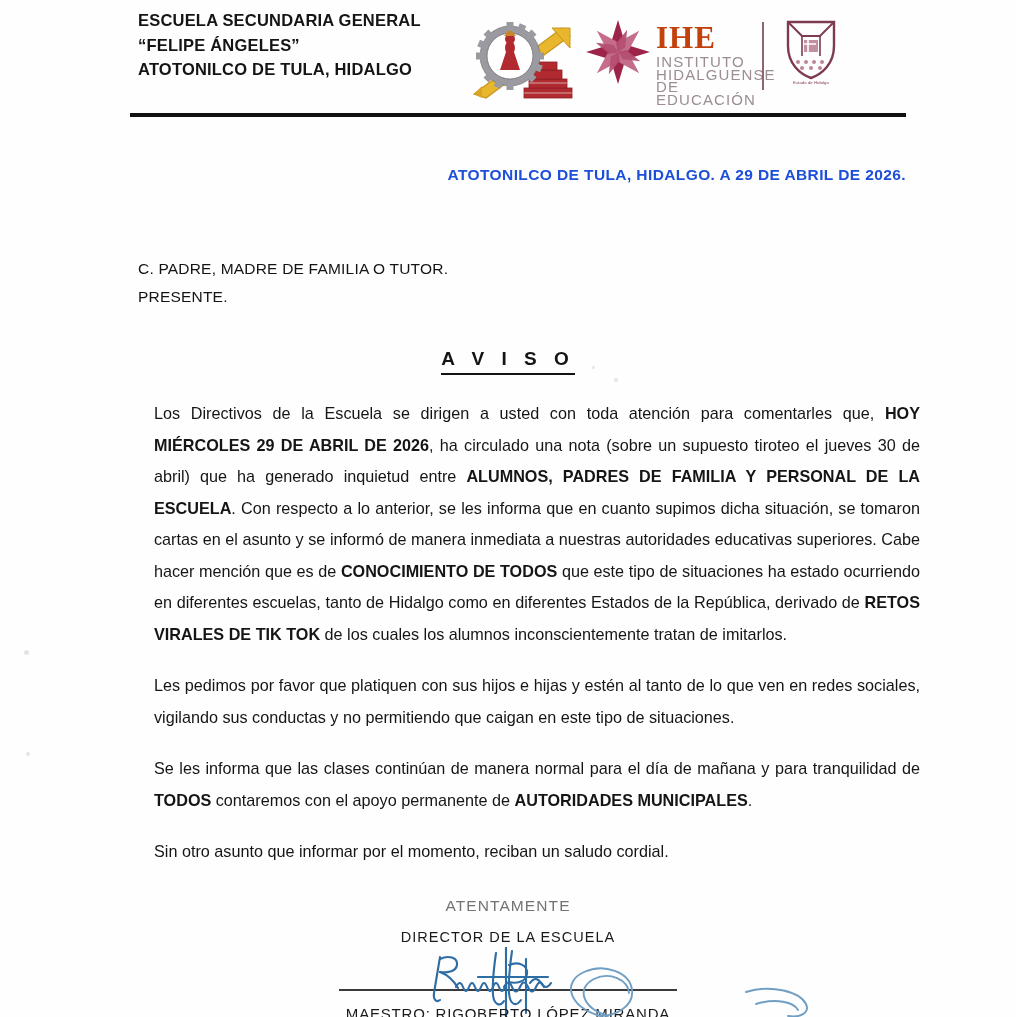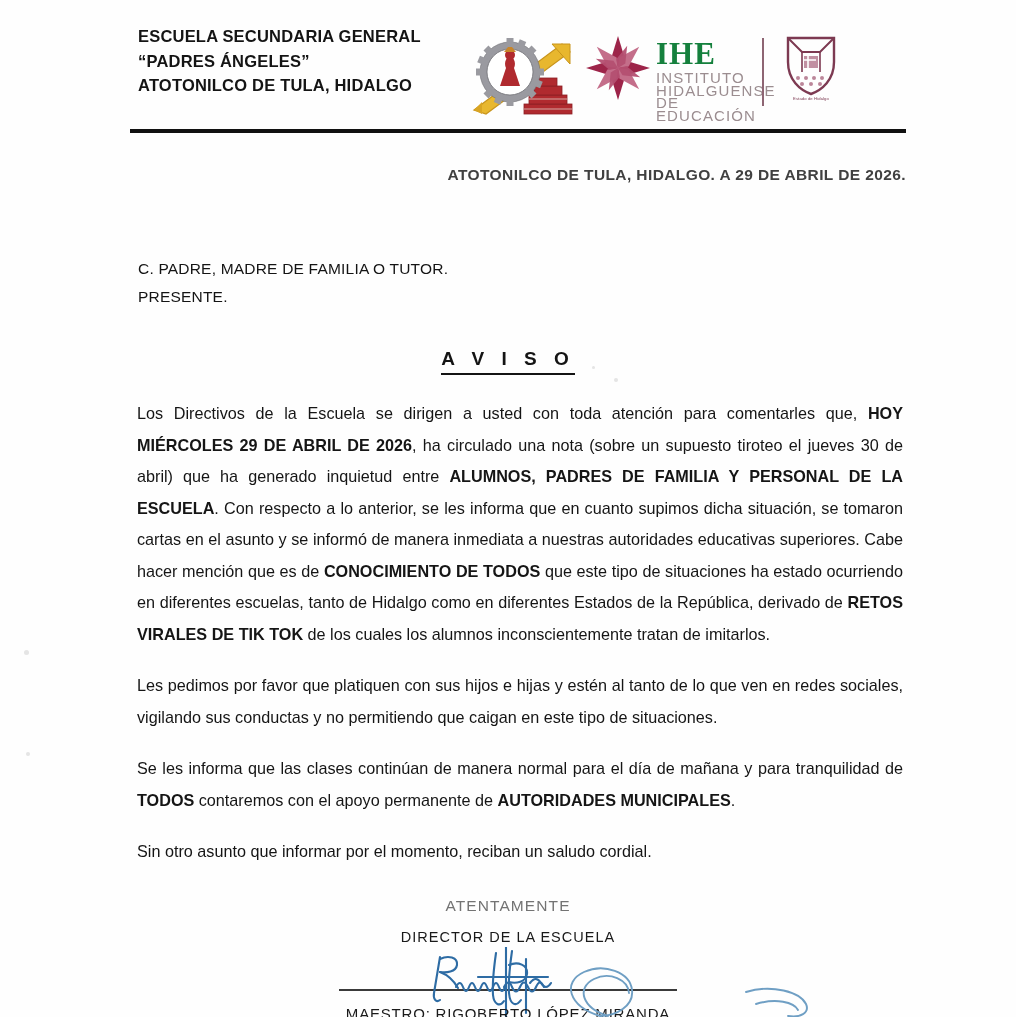--- a/index.html
+++ b/index.html
@@ -19,21 +19,21 @@
   .page {
     position: absolute;
     inset: 0;
     background: #fefefe;
   }
 
   
   .header {
     position: absolute;
     left: 0;
-    top: 16px;
+    top: 0;
     width: 876px;
     height: 118px;
   }
   .school-block {
     position: absolute;
     left: 138px;
     top: 8px;
     font-weight: bold;
     font-size: 16.5px;
     letter-spacing: 0.2px;
@@ -67,21 +67,21 @@
   }
   .ihe-text {
     position: absolute;
     left: 72px;
     top: 4px;
   }
   .ihe-title {
     font-family: "Liberation Serif", serif;
     font-weight: bold;
     font-size: 31px;
-    color: #15803d;
+    color: #c2410c;
     letter-spacing: 1px;
     line-height: 32px;
   }
   .ihe-sub {
     font-size: 15px;
     color: #9b8d90;
     letter-spacing: 1.1px;
     line-height: 12.5px;
     margin-top: 2px;
   }
@@ -124,21 +124,21 @@
   
   .date-line {
     position: absolute;
     left: 0;
     top: 166px;
     width: 906px;
     text-align: right;
     font-weight: bold;
     font-size: 15.5px;
     letter-spacing: 0.4px;
-    color: #404040;
+    color: #1d4ed8;
   }
 
   
   .addressee {
     position: absolute;
     left: 138px;
     top: 255px;
     font-weight: normal;
     font-size: 15.5px;
     line-height: 28px;
@@ -161,21 +161,21 @@
     letter-spacing: 6px;
     padding-bottom: 3px;
     border-bottom: 2px solid #141414;
     color: #141414;
     text-align: center;
   }
 
   
   .body-text {
     position: absolute;
-    left: 137px;
+    left: 154px;
     top: 398px;
     width: 766px;
     font-size: 16.2px;
     line-height: 31.5px;
     text-align: justify;
     color: #151515;
   }
   .body-text p {
     margin: 0 0 20px 0;
   }
@@ -244,21 +244,21 @@
 </style>
 </head>
 <body>
 
 <div class="page">
 
   <div class="header">
 
     <div class="school-block">
       <div>ESCUELA SECUNDARIA GENERAL</div>
-      <div>“PADRES ÁNGELES”</div>
+      <div>“FELIPE ÁNGELES”</div>
       <div>ATOTONILCO DE TULA, HIDALGO</div>
     </div>
 
     <div class="logos">
 
       <div class="logo-school">
         <svg width="112" height="92" viewBox="0 0 112 92">
 
           <polygon points="8,80 96,14 104,22 20,84" fill="#e8b72e" stroke="#c8941c" stroke-width="1.2"></polygon>
           <polygon points="8,80 16,72 16,84" fill="#d9a523"></polygon>

